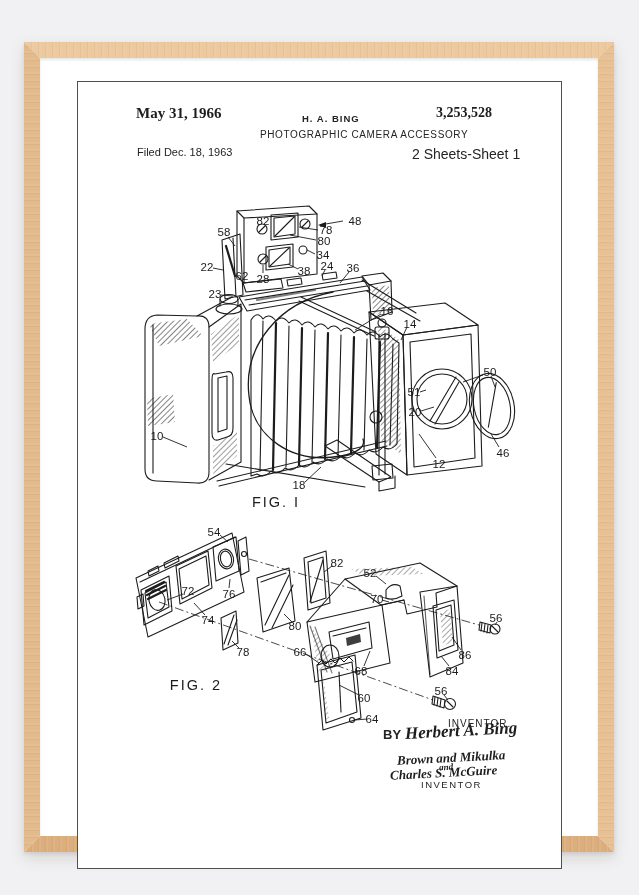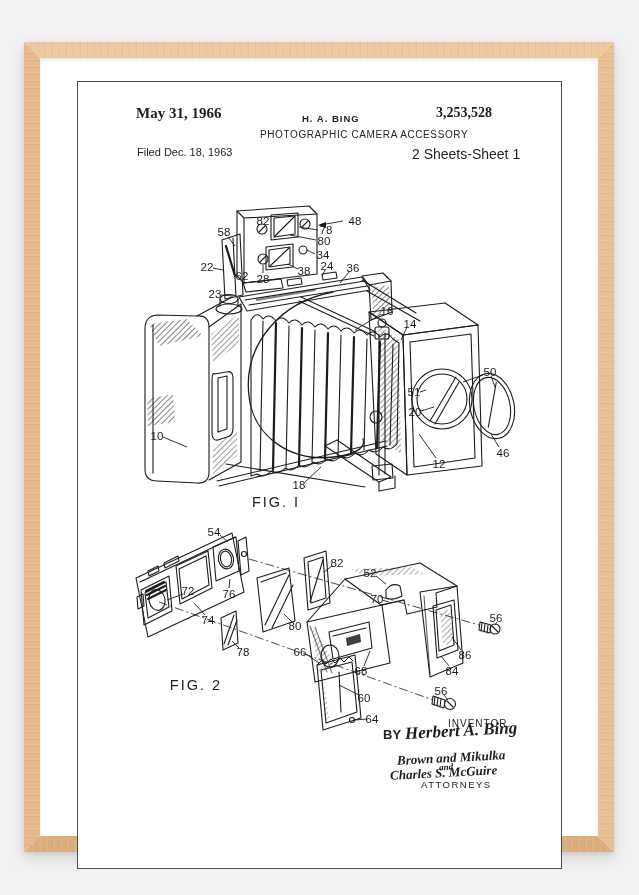--- a/index.html
+++ b/index.html
@@ -306,17 +306,17 @@
           </g>
         <text class="cap" x="72" y="176">FIG. 2</text>
       </svg>
 
       <div class="abs type" style="left:370px;top:636px;font-size:10px;letter-spacing:1px;">INVENTOR.</div>
       <div class="abs script" style="left:327px;top:639px;font-size:17px;">Herbert A. Bing</div>
       <div class="abs type" style="left:305px;top:645px;font-size:13px;font-weight:bold;">BY</div>
       <div class="abs script" style="left:319px;top:668px;font-size:13px;">Brown and Mikulka</div>
       <div class="abs script" style="left:361px;top:680px;font-size:9px;">and</div>
       <div class="abs script" style="left:312px;top:683px;font-size:13px;">Charles S. McGuire</div>
-      <div class="abs type" style="left:343px;top:697px;font-size:9.5px;letter-spacing:1.5px;">ATTORNEYS</div>
+      <div class="abs type" style="left:343px;top:697px;font-size:9.5px;letter-spacing:1.5px;">INVENTOR</div>
 
     </div>
   </div>
 </div>
 
 </body></html>

